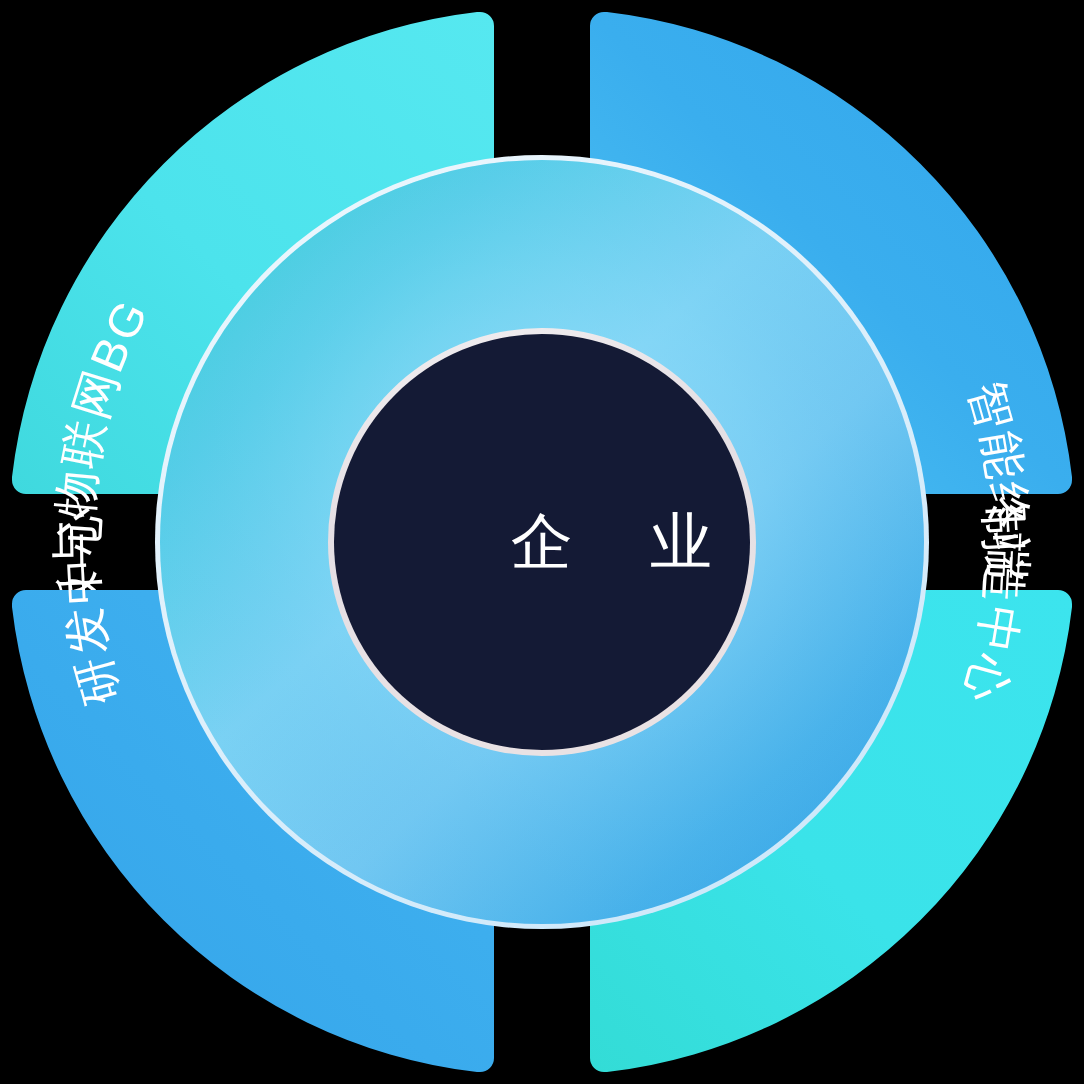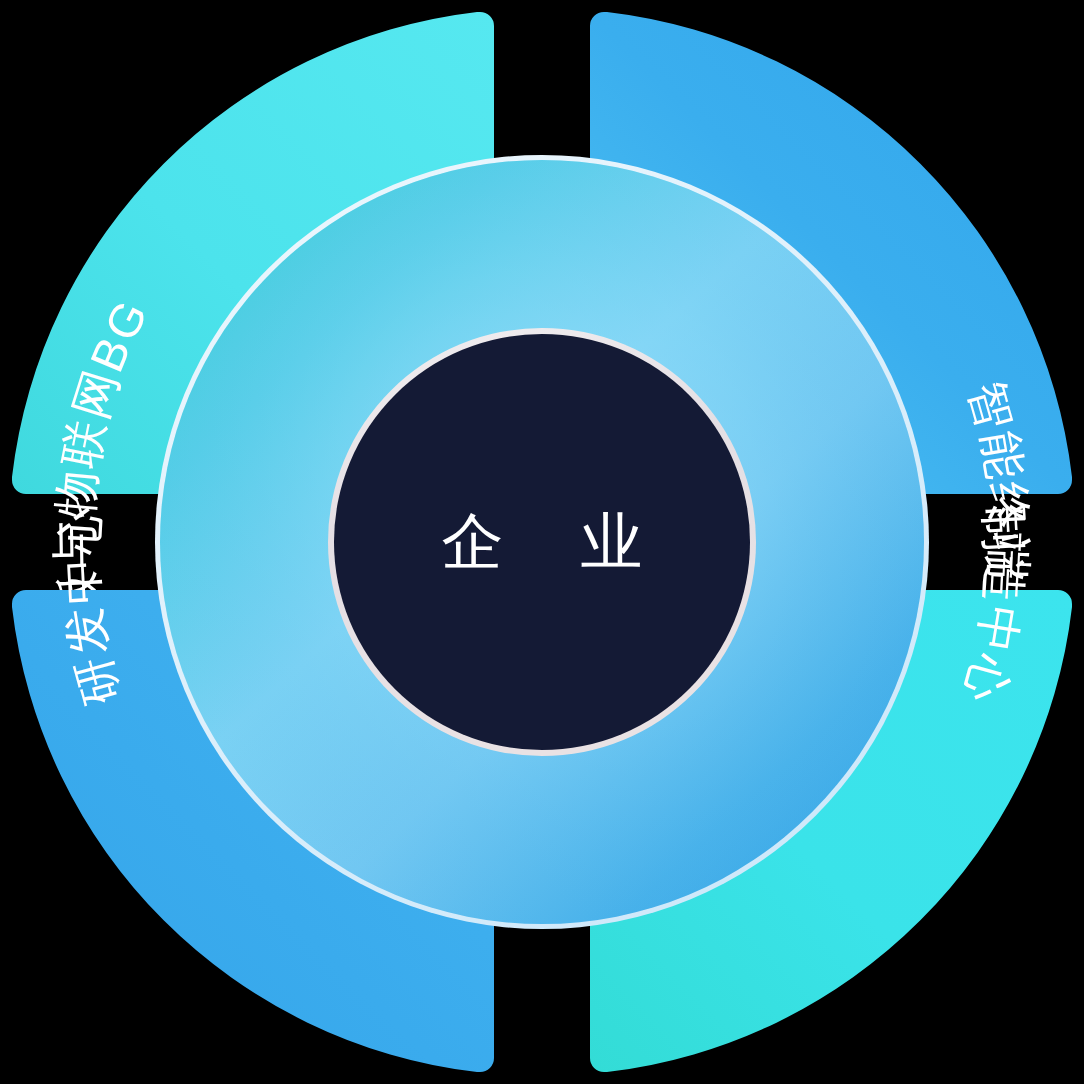--- a/index.html
+++ b/index.html
@@ -33,21 +33,21 @@
 
   
   .core-text-wrap {
     position: absolute;
     left: 342px;
     top: 322px;
     width: 400px;
     height: 440px;
     display: flex;
     flex-direction: column;
-    align-items: center;
+    align-items: flex-end;
     justify-content: center;
     pointer-events: none;
   }
   .core-line {
     color: #ffffff;
     font-size: 62px;
     line-height: 1.38;
     letter-spacing: 30px;
     text-indent: 30px;
     font-weight: 400;

